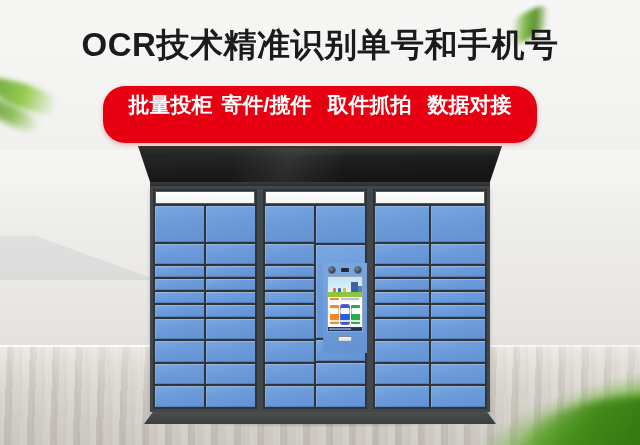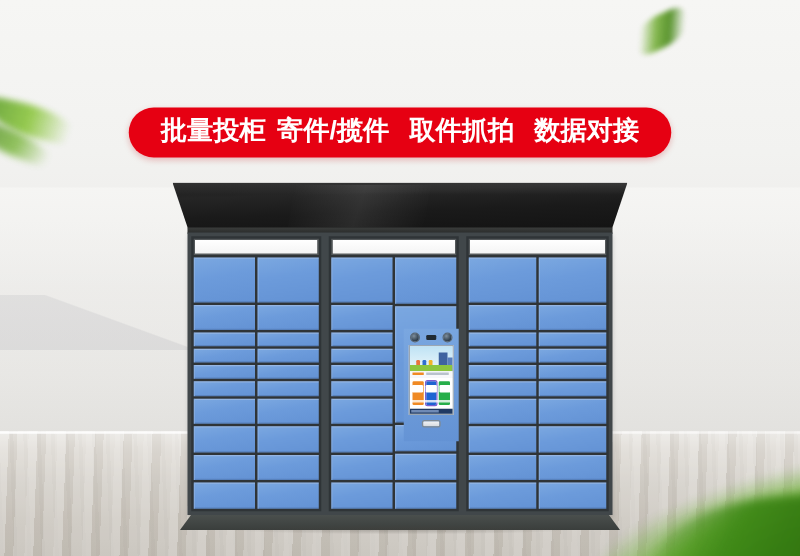--- a/index.html
+++ b/index.html
@@ -50,21 +50,21 @@
   .headline{
     position:absolute;left:0;top:24px;width:640px;text-align:center;
     font-size:33px;line-height:42px;font-weight:bold;color:#1b1b1b;
     letter-spacing:.5px;white-space:nowrap;
     text-shadow:0 1px 0 rgba(255,255,255,.7);
   }
   
   .pill-wrap{position:absolute;left:0;top:86px;width:640px;text-align:center;}
   .pill{
     display:inline-block;background:#e60012;color:#fff;
-    border-radius:22px;padding:5px 26px 7px;
+    border-radius:22px;padding:5px 26px 24px;
     font-size:21px;font-weight:bold;line-height:28px;white-space:nowrap;
     box-shadow:0 2px 5px rgba(190,0,12,.25);
   }
   .pill span{display:inline-block;}
   .pill .gapsm{width:9px;display:inline-block;}
   .pill .gapmd{width:16px;display:inline-block;}
 
   
   .leaf{position:absolute;pointer-events:none;}
   .leaf-tr{
@@ -389,20 +389,21 @@
         <div class="scanner"></div>
       </div>
 
     </div>
 
     <div class="plinth"></div>
   </div>
 
   <div class="shadow"></div>
 
+  <div class="headline">OCR技术精准识别单号和手机号</div>
 
   <div class="pill-wrap">
     <div class="pill">
       <span>批量投柜</span><span class="gapsm"></span><span>寄件/揽件</span><span class="gapmd"></span><span>取件抓拍</span><span class="gapmd"></span><span>数据对接</span>
     </div>
   </div>
 
   <div class="leaf leaf-br"></div>
   <div class="leaf leaf-br2"></div>
 

